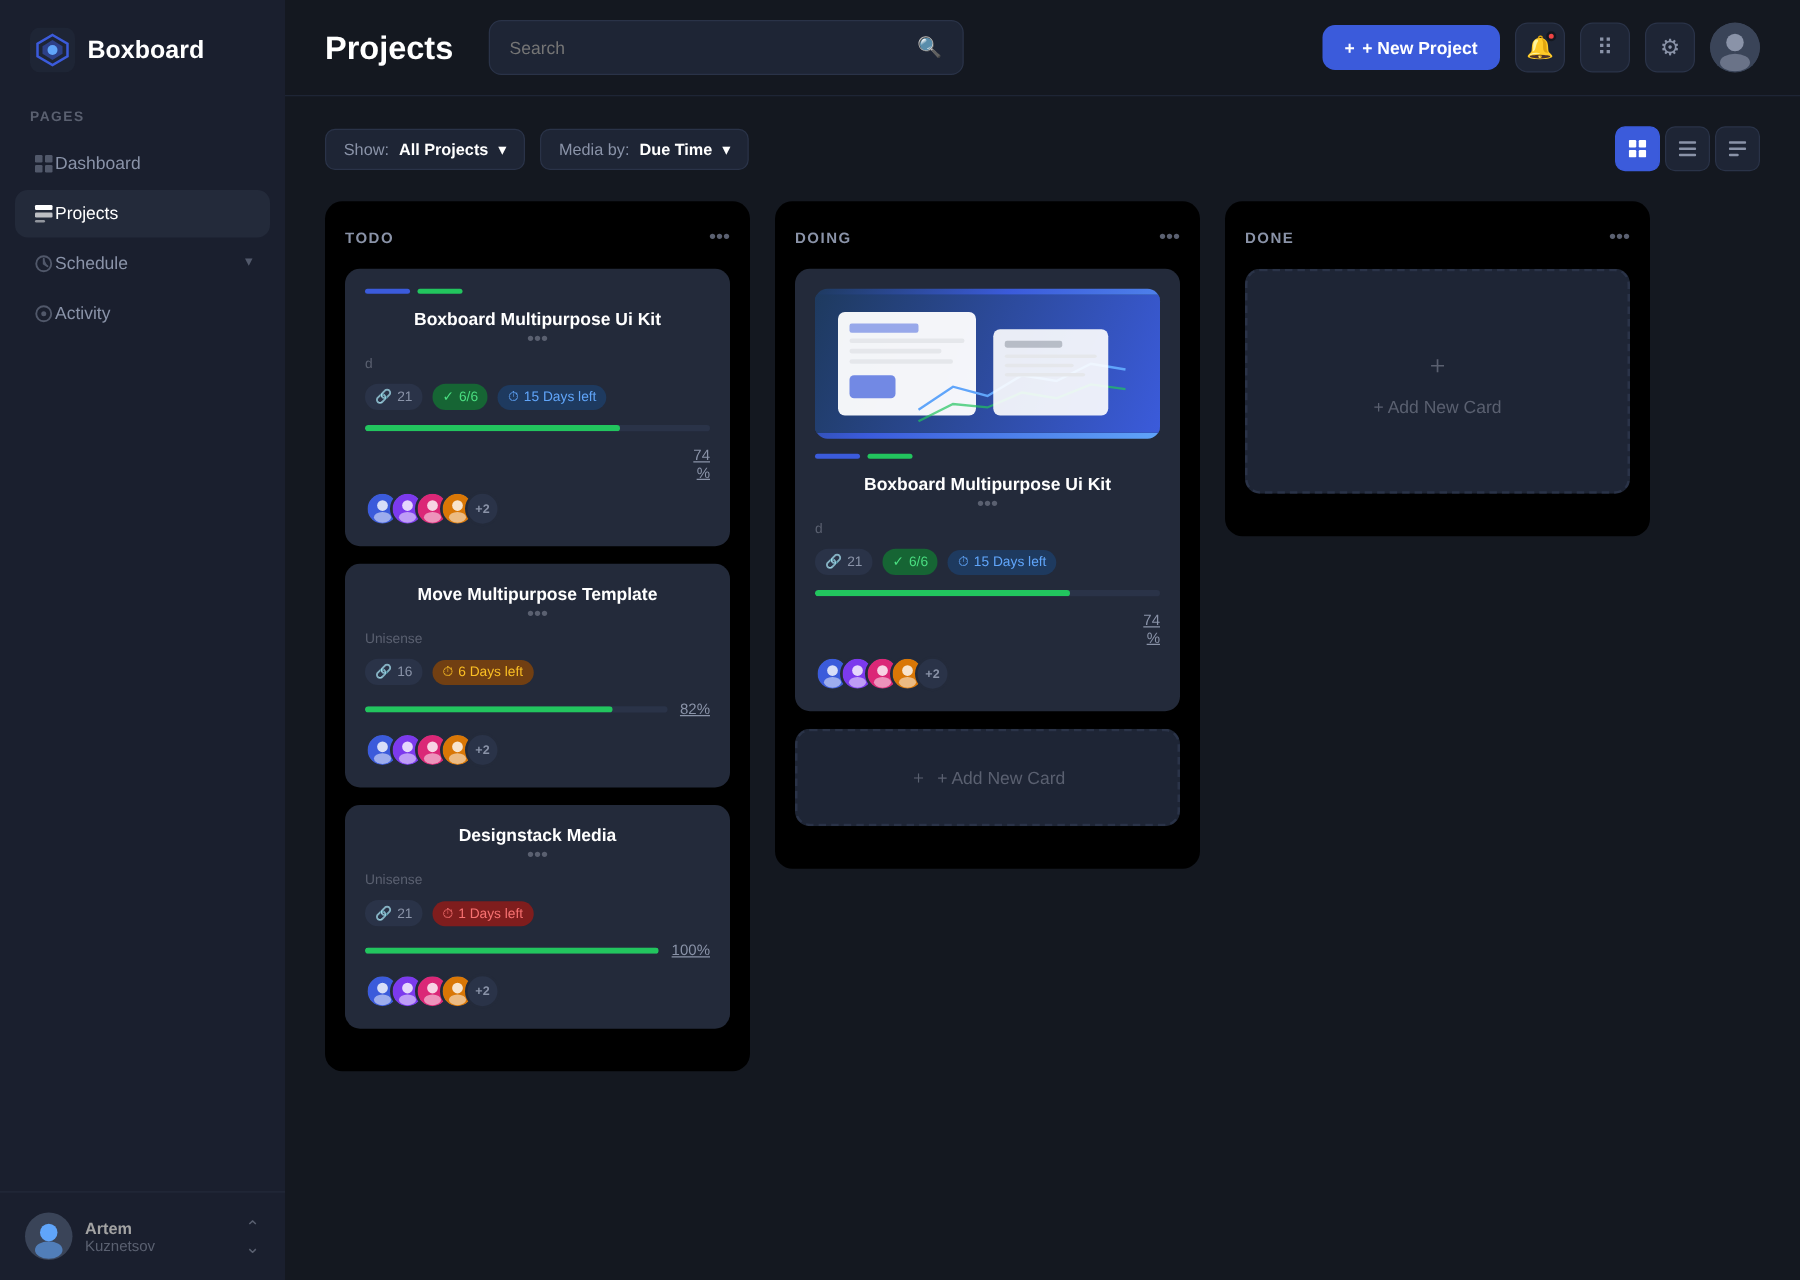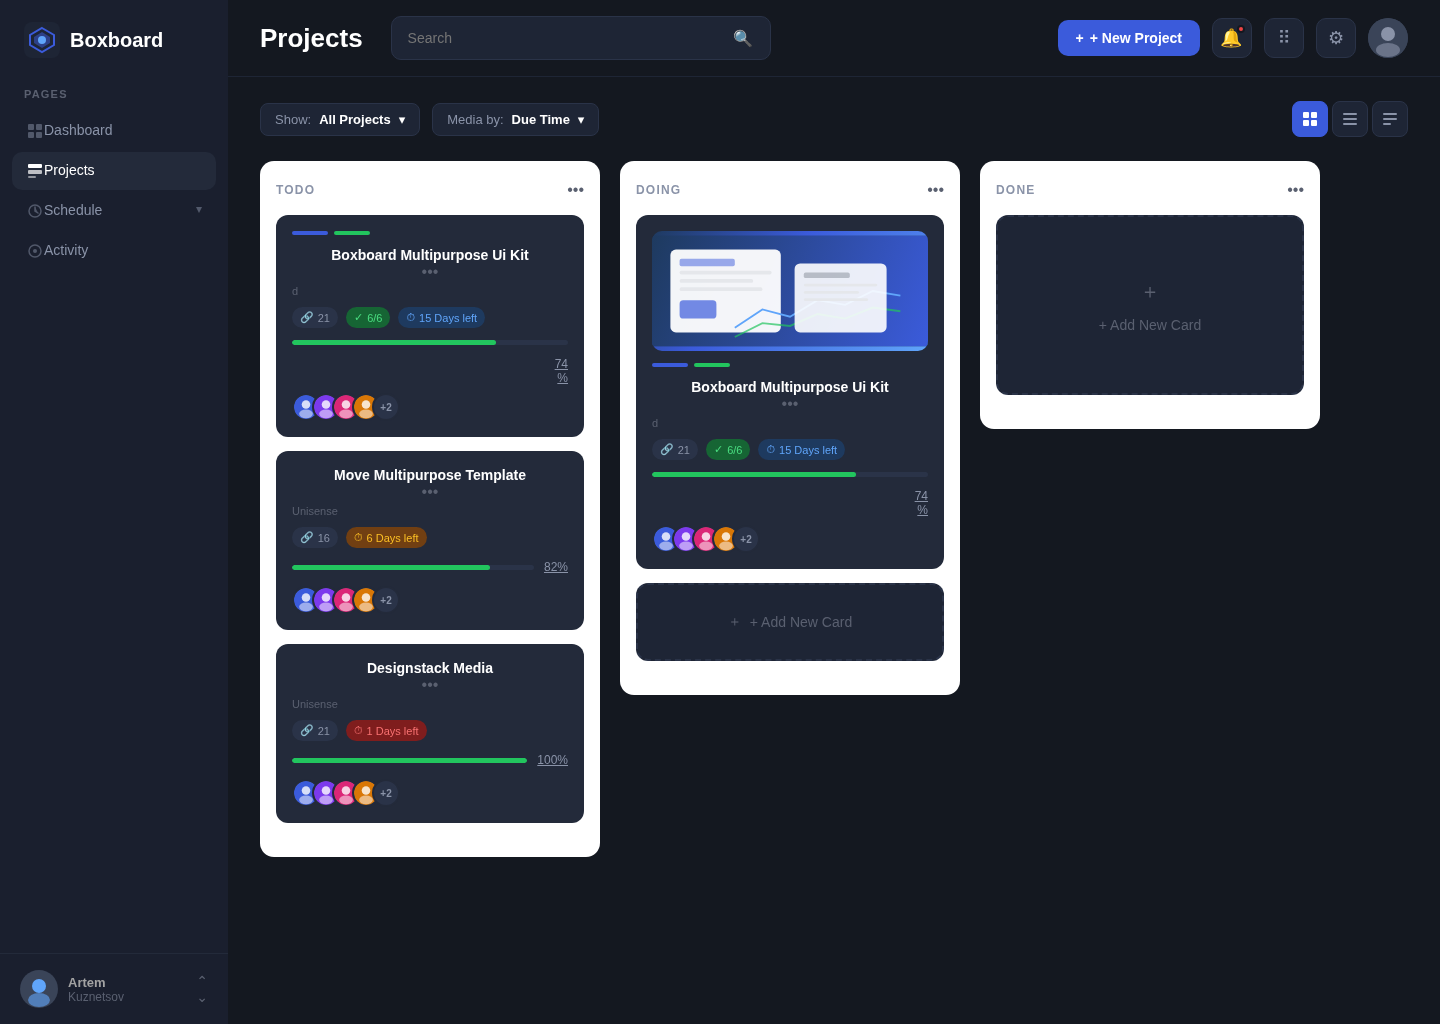--- a/index.html
+++ b/index.html
@@ -263,21 +263,21 @@
     }
 
     
     .kanban {
       display: flex;
       gap: 20px;
       align-items: flex-start;
       height: calc(100vh - 200px);
     }
     .kanban-column {
-      background: #ffffff;
+      background: #000000;
       border-radius: 14px;
       padding: 20px 16px;
       width: 340px;
       min-width: 340px;
       max-height: 100%;
       overflow-y: auto;
     }
     .col-header {
       display: flex;
       align-items: center;

